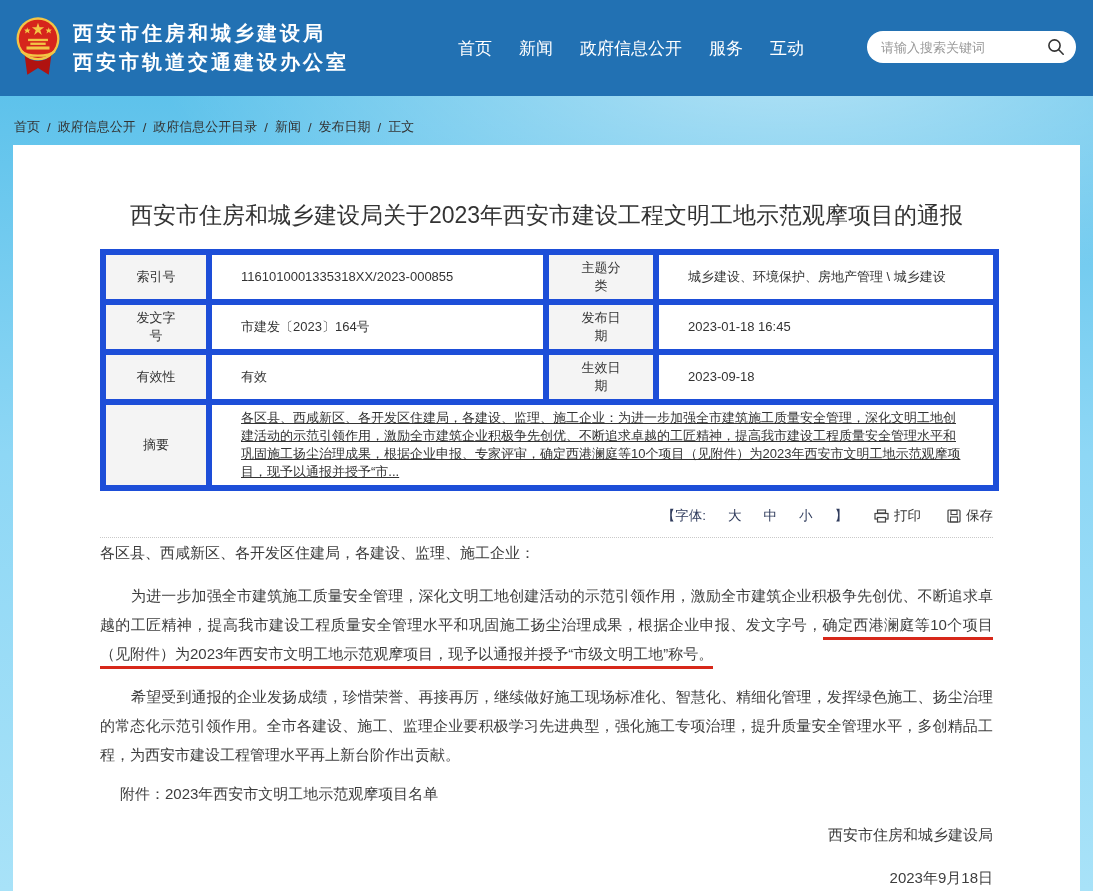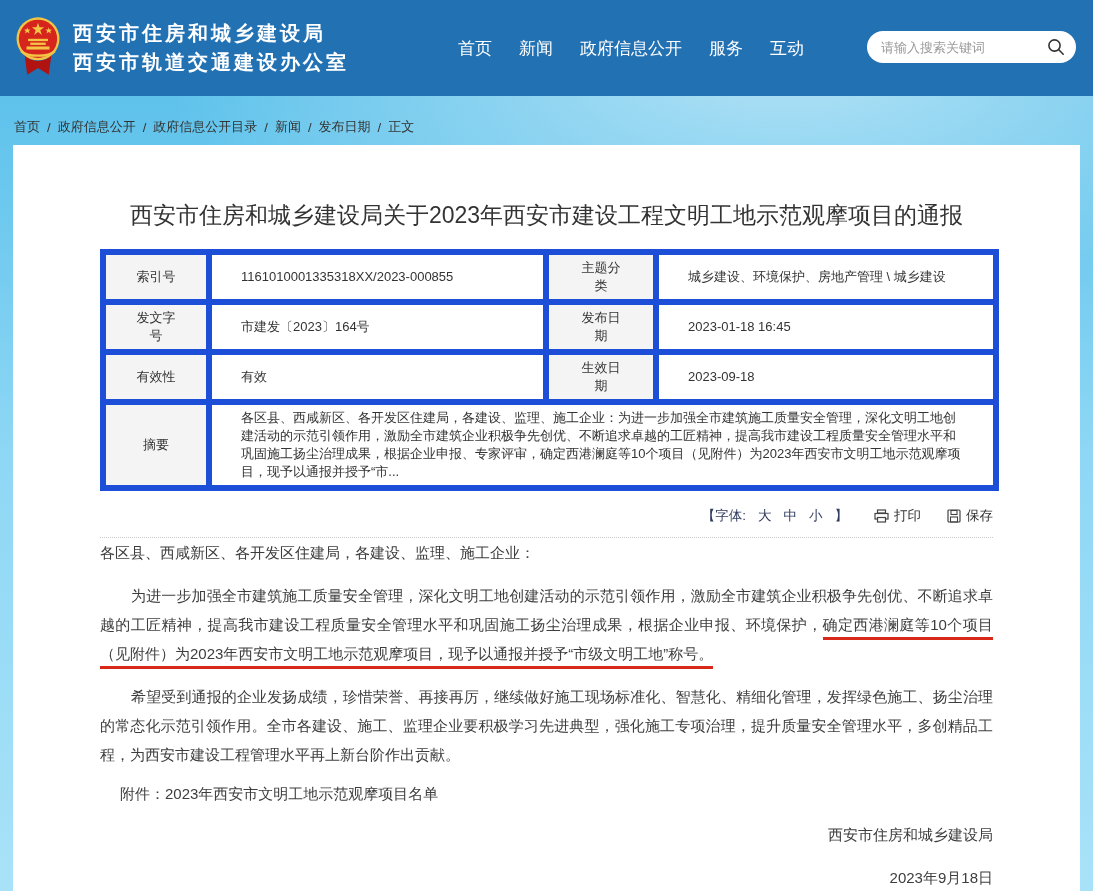--- a/index.html
+++ b/index.html
@@ -41,26 +41,26 @@
     background:#fff; padding:52px 87px 0; }
   .doc-title { width:893px; margin:0 auto; text-align:center; font-size:23px;
     font-weight:400; color:#333; line-height:36px; }
 
   
   table.meta { border-collapse:collapse; table-layout:fixed; width:893px;
     margin-top:16px; font-size:13px; color:#333; }
   table.meta td { border:6px solid #1d4ed8; padding:4px 29px; height:26px;
     line-height:18px; overflow:hidden; }
   td.lbl { background:#f4f4f4; text-align:center; padding:4px 4px; }
-  td.summary-cell { padding:8px 14px; line-height:25px; }
+  td.summary-cell { padding:8px 14px; line-height:25px;text-decoration:underline; }
 
   
   .toolbar { width:893px; margin-top:16px; display:flex;
     justify-content:flex-end; align-items:center; gap:26px; font-size:13.5px; }
-  .font-sel { color:#2f3b5c; display:flex; gap:12px; align-items:center; }
+  .font-sel { color:#2f3b5c; display:flex; gap:22px; align-items:center; }
   .font-size-opt { cursor:pointer; }
   .tool { color:#333; display:flex; align-items:center; gap:5px; cursor:pointer;text-align:center; }
   .dotted { border:none; border-top:1px dotted #c9c9c9; width:893px;
     margin-top:12px; }
 
   
   .doc-body { width:893px; font-size:15px; color:#3d3d3d; line-height:29px; }
   .salutation { }
   .para { margin-top:14px; text-indent:31px; text-align:justify; }
   .red-underline { border-bottom:3px solid #d7281a; padding-bottom:4px; }
@@ -184,21 +184,21 @@
           <rect x="3.5" y="8" width="7" height="5" fill="none" stroke="#444" stroke-width="1.1"></rect>
         </svg>
         <span>保存</span>
       </span>
     </div>
 
     <hr class="dotted">
 
     <div class="doc-body">
       <div class="salutation">各区县、西咸新区、各开发区住建局，各建设、监理、施工企业：</div>
-      <p class="para"><span>为进一步加强全市建筑施工质量安全管理，深化文明工地创建活动的示范引领作用，激励全市建筑企业积极争先创优、不断追求卓越的工匠精神，提高我市建设工程质量安全管理水平和巩固施工扬尘治理成果，根据企业申报、环境保护，</span><span class="red-underline">确定西港澜庭等10个项目（见附件）为2023年西安市文明工地示范观摩项目，现予以通报并授予“市级文明工地”称号。</span></p>
+      <p class="para"><span>为进一步加强全市建筑施工质量安全管理，深化文明工地创建活动的示范引领作用，激励全市建筑企业积极争先创优、不断追求卓越的工匠精神，提高我市建设工程质量安全管理水平和巩固施工扬尘治理成果，根据企业申报、发文字号，</span><span class="red-underline">确定西港澜庭等10个项目（见附件）为2023年西安市文明工地示范观摩项目，现予以通报并授予“市级文明工地”称号。</span></p>
       <p class="para">希望受到通报的企业发扬成绩，珍惜荣誉、再接再厉，继续做好施工现场标准化、智慧化、精细化管理，发挥绿色施工、扬尘治理的常态化示范引领作用。全市各建设、施工、监理企业要积极学习先进典型，强化施工专项治理，提升质量安全管理水平，多创精品工程，为西安市建设工程管理水平再上新台阶作出贡献。</p>
       <div class="attachment">附件：2023年西安市文明工地示范观摩项目名单</div>
       <div class="signature">西安市住房和城乡建设局</div>
       <div class="doc-date">2023年9月18日</div>
     </div>
 
   </div>
 </div>
 
 </body></html>

